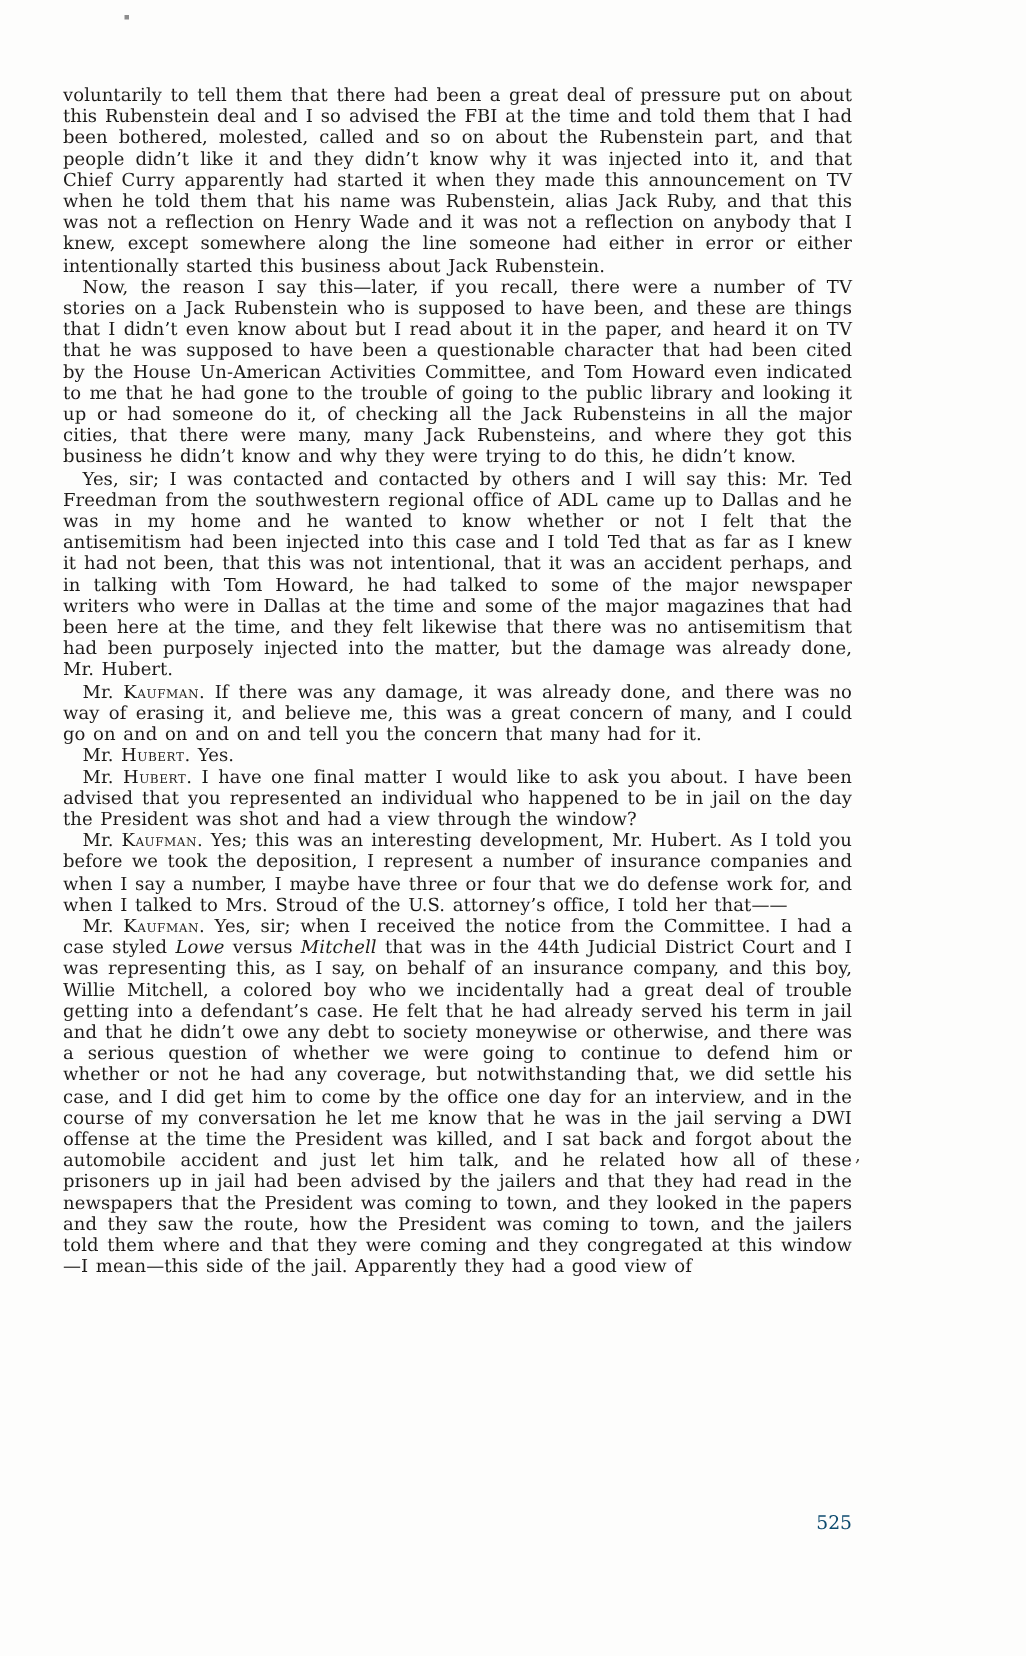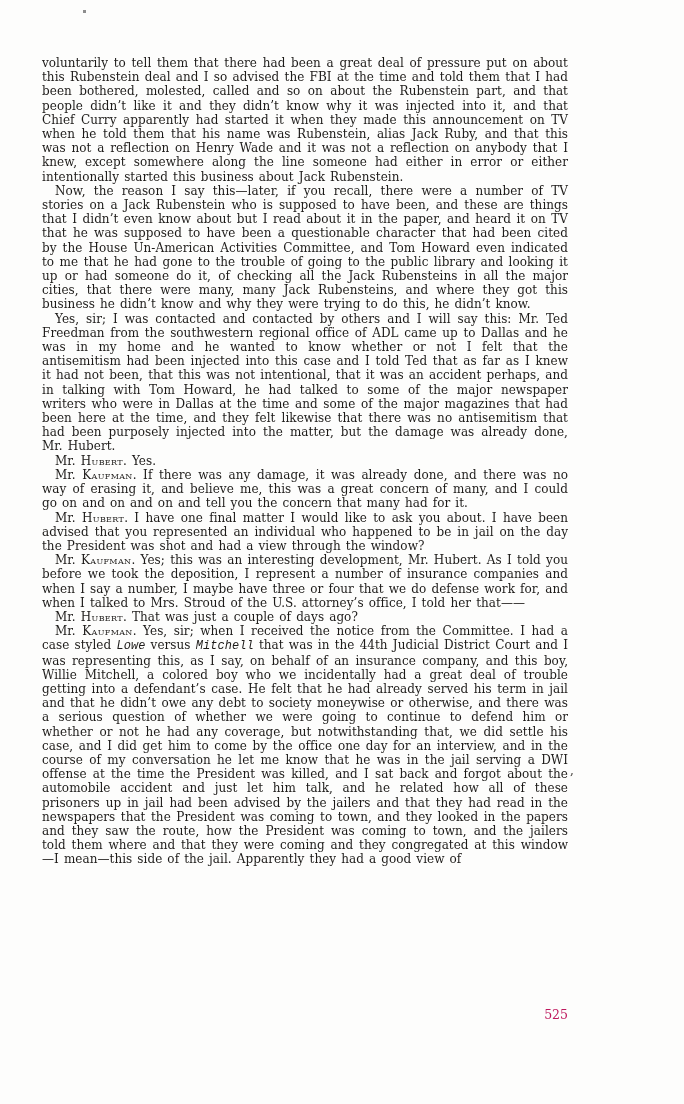--- a/index.html
+++ b/index.html
@@ -23,28 +23,28 @@
     color: #1d1b19;
     font-size: 12px;
     line-height: 14.2px;
     text-align: justify;
     letter-spacing: 0.05px;
     word-spacing: 1.2px;
   }
   p.para { margin: 0; padding: 0; }
   p.para.indent { text-indent: 13px; }
   .smallcaps { font-variant: small-caps; letter-spacing: 0.35px; }
-  .italic { font-style: italic; font-family: Liberation Mono, monospace; }
+  .italic { font-style: italic; }
   .page-number {
     position: absolute;
     left: 42px; top: 1007px;
     width: 526px;
     text-align: right;
     font-size: 12.5px;
-    color: #be185d;
+    color: #0c4a6e;
   }
   .speck {
     position: absolute;
     left: 83px; top: 10px;
     width: 3px; height: 3px;
     background: #8d8d8d;
   }
   .stray-mark {
     position: absolute;
     left: 570px; top: 763px;
@@ -54,22 +54,21 @@
 </style>
 </head>
 <body>
 
 <div class="page">
   <div class="speck"></div>
   <div class="text-block">
       <p class="para"><span>voluntarily to tell them that there had been a great deal of pressure put on about this Rubenstein deal and I so advised the FBI at the time and told them that I had been bothered, molested, called and so on about the Rubenstein part, and that people didn’t like it and they didn’t know why it was injected into it, and that Chief Curry apparently had started it when they made this announcement on TV when he told them that his name was Rubenstein, alias Jack Ruby, and that this was not a reflection on Henry Wade and it was not a reflection on anybody that I knew, except somewhere along the line someone had either in error or either intentionally started this business about Jack Rubenstein.</span></p>
       <p class="para indent"><span>Now, the reason I say this—later, if you recall, there were a number of TV stories on a Jack Rubenstein who is supposed to have been, and these are things that I didn’t even know about but I read about it in the paper, and heard it on TV that he was supposed to have been a questionable character that had been cited by the House Un-American Activities Committee, and Tom Howard even indicated to me that he had gone to the trouble of going to the public library and looking it up or had someone do it, of checking all the Jack Rubensteins in all the major cities, that there were many, many Jack Rubensteins, and where they got this business he didn’t know and why they were trying to do this, he didn’t know.</span></p>
       <p class="para indent"><span>Yes, sir; I was contacted and contacted by others and I will say this: Mr. Ted Freedman from the southwestern regional office of ADL came up to Dallas and he was in my home and he wanted to know whether or not I felt that the antisemitism had been injected into this case and I told Ted that as far as I knew it had not been, that this was not intentional, that it was an accident perhaps, and in talking with Tom Howard, he had talked to some of the major newspaper writers who were in Dallas at the time and some of the major magazines that had been here at the time, and they felt likewise that there was no antisemitism that had been purposely injected into the matter, but the damage was already done, Mr. Hubert.</span></p>
+      <p class="para indent"><span>Mr. </span><span class="smallcaps">Kaufman</span><span>. If there was any damage, it was already done, and there was no way of erasing it, and believe me, this was a great concern of many, and I could go on and on and on and tell you the concern that many had for it.</span></p>
       <p class="para indent"><span>Mr. </span><span class="smallcaps">Hubert</span><span>. Yes.</span></p>
-      <p class="para indent"><span>Mr. </span><span class="smallcaps">Kaufman</span><span>. If there was any damage, it was already done, and there was no way of erasing it, and believe me, this was a great concern of many, and I could go on and on and on and tell you the concern that many had for it.</span></p>
       <p class="para indent"><span>Mr. </span><span class="smallcaps">Hubert</span><span>. I have one final matter I would like to ask you about.  I have been advised that you represented an individual who happened to be in jail on the day the President was shot and had a view through the window?</span></p>
       <p class="para indent"><span>Mr. </span><span class="smallcaps">Kaufman</span><span>. Yes; this was an interesting development, Mr. Hubert.  As I told you before we took the deposition, I represent a number of insurance companies and when I say a number, I maybe have three or four that we do defense work for, and when I talked to Mrs. Stroud of the U.S. attorney’s office, I told her that——</span></p>
-      <p class="para indent"><span>Mr. </span><span class="smallcaps">Hubert</span><span>. That was just a couple of days ago?</span></p>
       <p class="para indent"><span>Mr. </span><span class="smallcaps">Kaufman</span><span>. Yes, sir; when I received the notice from the Committee.  I had a case styled </span><span class="italic">Lowe</span><span> versus </span><span class="italic">Mitchell</span><span> that was in the 44th Judicial District Court and I was representing this, as I say, on behalf of an insurance company, and this boy, Willie Mitchell, a colored boy who we incidentally had a great deal of trouble getting into a defendant’s case.  He felt that he had already served his term in jail and that he didn’t owe any debt to society moneywise or otherwise, and there was a serious question of whether we were going to continue to defend him or whether or not he had any coverage, but notwithstanding that, we did settle his case, and I did get him to come by the office one day for an interview, and in the course of my conversation he let me know that he was in the jail serving a DWI offense at the time the President was killed, and I sat back and forgot about the automobile accident and just let him talk, and he related how all of these prisoners up in jail had been advised by the jailers and that they had read in the newspapers that the President was coming to town, and they looked in the papers and they saw the route, how the President was coming to town, and the jailers told them where and that they were coming and they congregated at this window—I mean—this side of the jail.  Apparently they had a good view of</span></p>
     </div>
   <span class="stray-mark">,</span>
   <div class="page-number">525</div>
 </div>
 
 </body></html>

